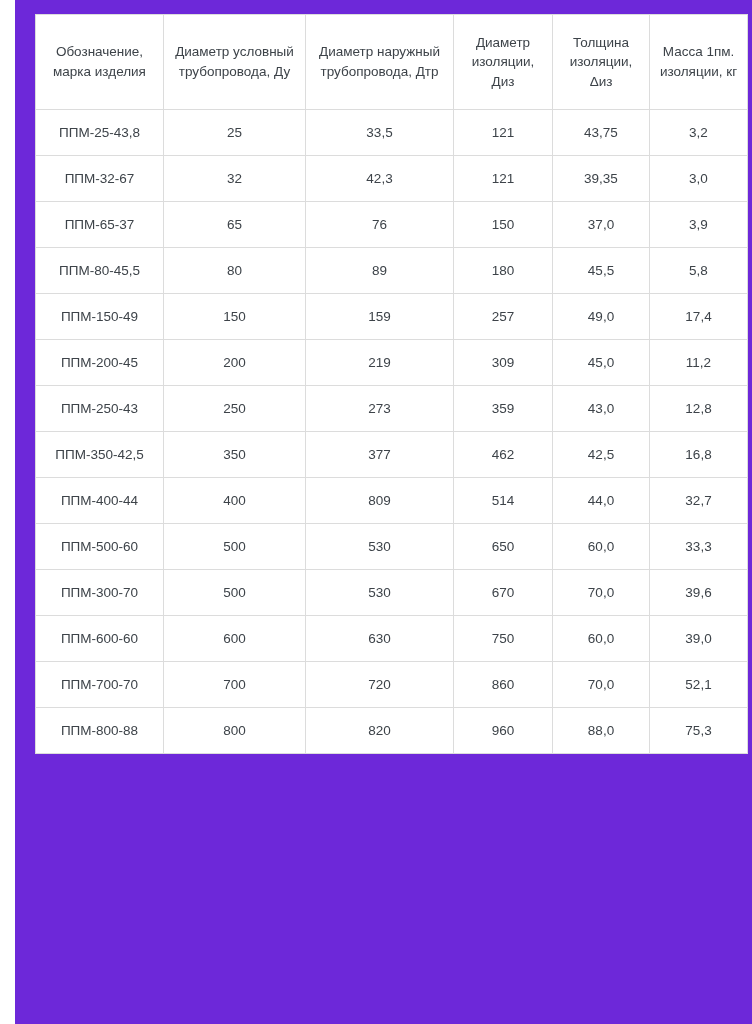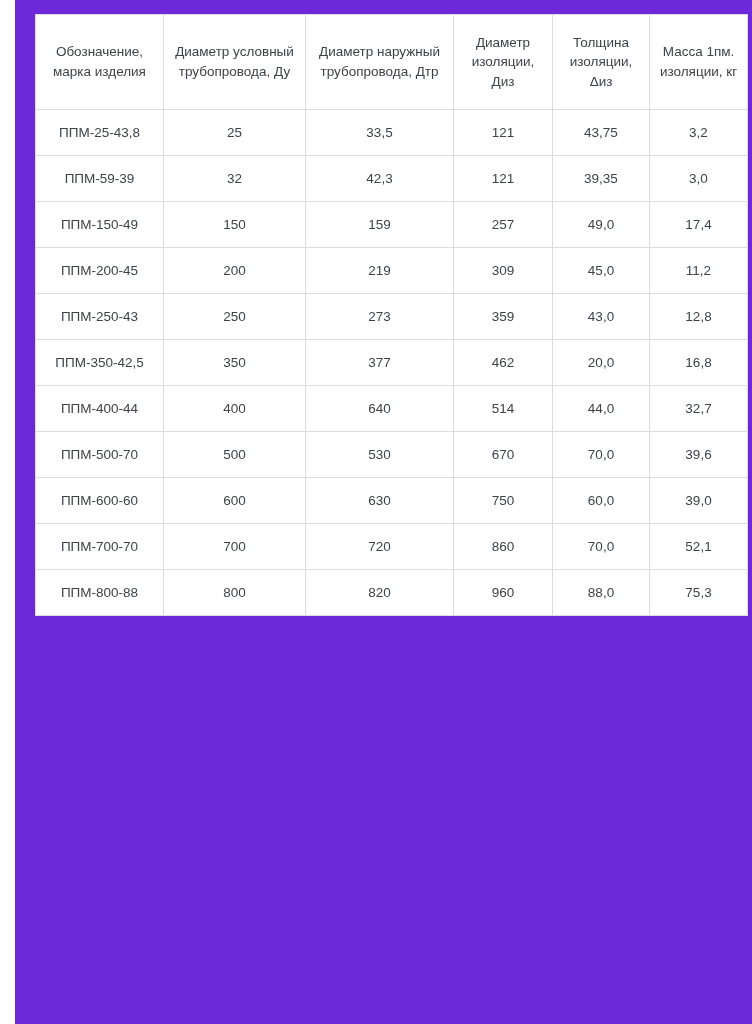--- a/index.html
+++ b/index.html
@@ -116,26 +116,42 @@
       <tbody>
           <tr>
             <td>ППМ-25-43,8</td>
             <td>25</td>
             <td>33,5</td>
             <td>121</td>
             <td>43,75</td>
             <td>3,2</td>
           </tr>
           <tr>
-            <td>ППМ-59-39</td>
+            <td>ППМ-32-67</td>
             <td>32</td>
             <td>42,3</td>
             <td>121</td>
             <td>39,35</td>
             <td>3,0</td>
+          </tr>
+          <tr>
+            <td>ППМ-65-37</td>
+            <td>65</td>
+            <td>76</td>
+            <td>150</td>
+            <td>37,0</td>
+            <td>3,9</td>
+          </tr>
+          <tr>
+            <td>ППМ-80-45,5</td>
+            <td>80</td>
+            <td>89</td>
+            <td>180</td>
+            <td>45,5</td>
+            <td>5,8</td>
           </tr>
           <tr>
             <td>ППМ-150-49</td>
             <td>150</td>
             <td>159</td>
             <td>257</td>
             <td>49,0</td>
             <td>17,4</td>
           </tr>
           <tr>
@@ -152,33 +168,41 @@
             <td>273</td>
             <td>359</td>
             <td>43,0</td>
             <td>12,8</td>
           </tr>
           <tr>
             <td>ППМ-350-42,5</td>
             <td>350</td>
             <td>377</td>
             <td>462</td>
-            <td>20,0</td>
+            <td>42,5</td>
             <td>16,8</td>
           </tr>
           <tr>
             <td>ППМ-400-44</td>
             <td>400</td>
-            <td>640</td>
+            <td>809</td>
             <td>514</td>
             <td>44,0</td>
             <td>32,7</td>
           </tr>
           <tr>
-            <td>ППМ-500-70</td>
+            <td>ППМ-500-60</td>
+            <td>500</td>
+            <td>530</td>
+            <td>650</td>
+            <td>60,0</td>
+            <td>33,3</td>
+          </tr>
+          <tr>
+            <td>ППМ-300-70</td>
             <td>500</td>
             <td>530</td>
             <td>670</td>
             <td>70,0</td>
             <td>39,6</td>
           </tr>
           <tr>
             <td>ППМ-600-60</td>
             <td>600</td>
             <td>630</td>

